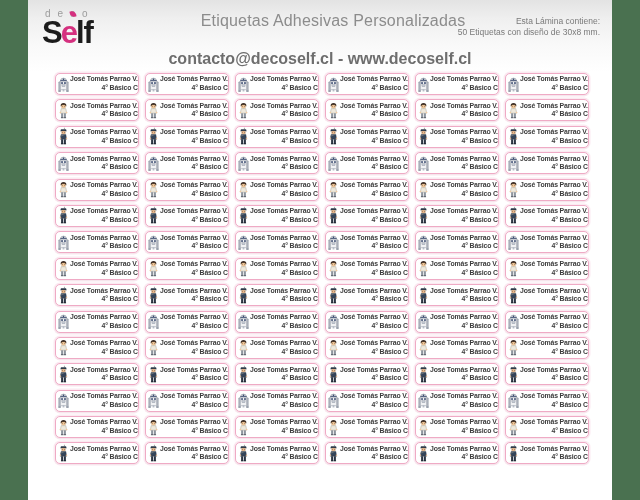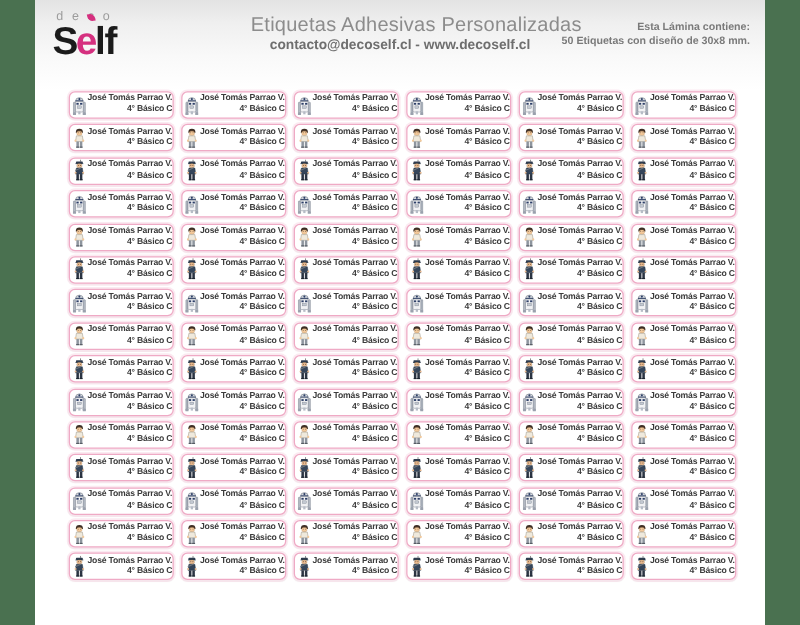--- a/index.html
+++ b/index.html
@@ -35,24 +35,24 @@
   .brand-e { color:#d5307f; position:relative; margin:0 -1px; }
   .brand-e::after {
     content:""; position:absolute; right:1px; top:-4px;
     width:6px; height:6px; background:#d5307f;
     border-radius:0 70% 0 70%; transform:rotate(-12deg);
   }
   .header-center {
     position:absolute; left:0; right:0; top:12px; text-align:center;
   }
   .header-title { font-size:16px; color:#8c8c8c; letter-spacing:0.2px;padding-left:26px; }
-  .header-contact { font-size:11px; color:#6e6e6e; font-weight:700; margin-top:0; }
+  .header-contact { font-size:16px; color:#6e6e6e; font-weight:700; margin-top:20px; }
   .header-right {
     position:absolute; right:12px; top:16px; text-align:right;
-    font-size:8.5px; color:#7a7a7a; line-height:11px;font-weight:bold;
+    font-size:8.5px; color:#7a7a7a; line-height:11px;
   }
 
   
   .label-grid {
     position:absolute; left:55px; top:73px; width:534px;
     display:grid;
     grid-template-columns:repeat(6, 1fr);
     column-gap:6px; row-gap:4.4px;
   }
   .sticker {

